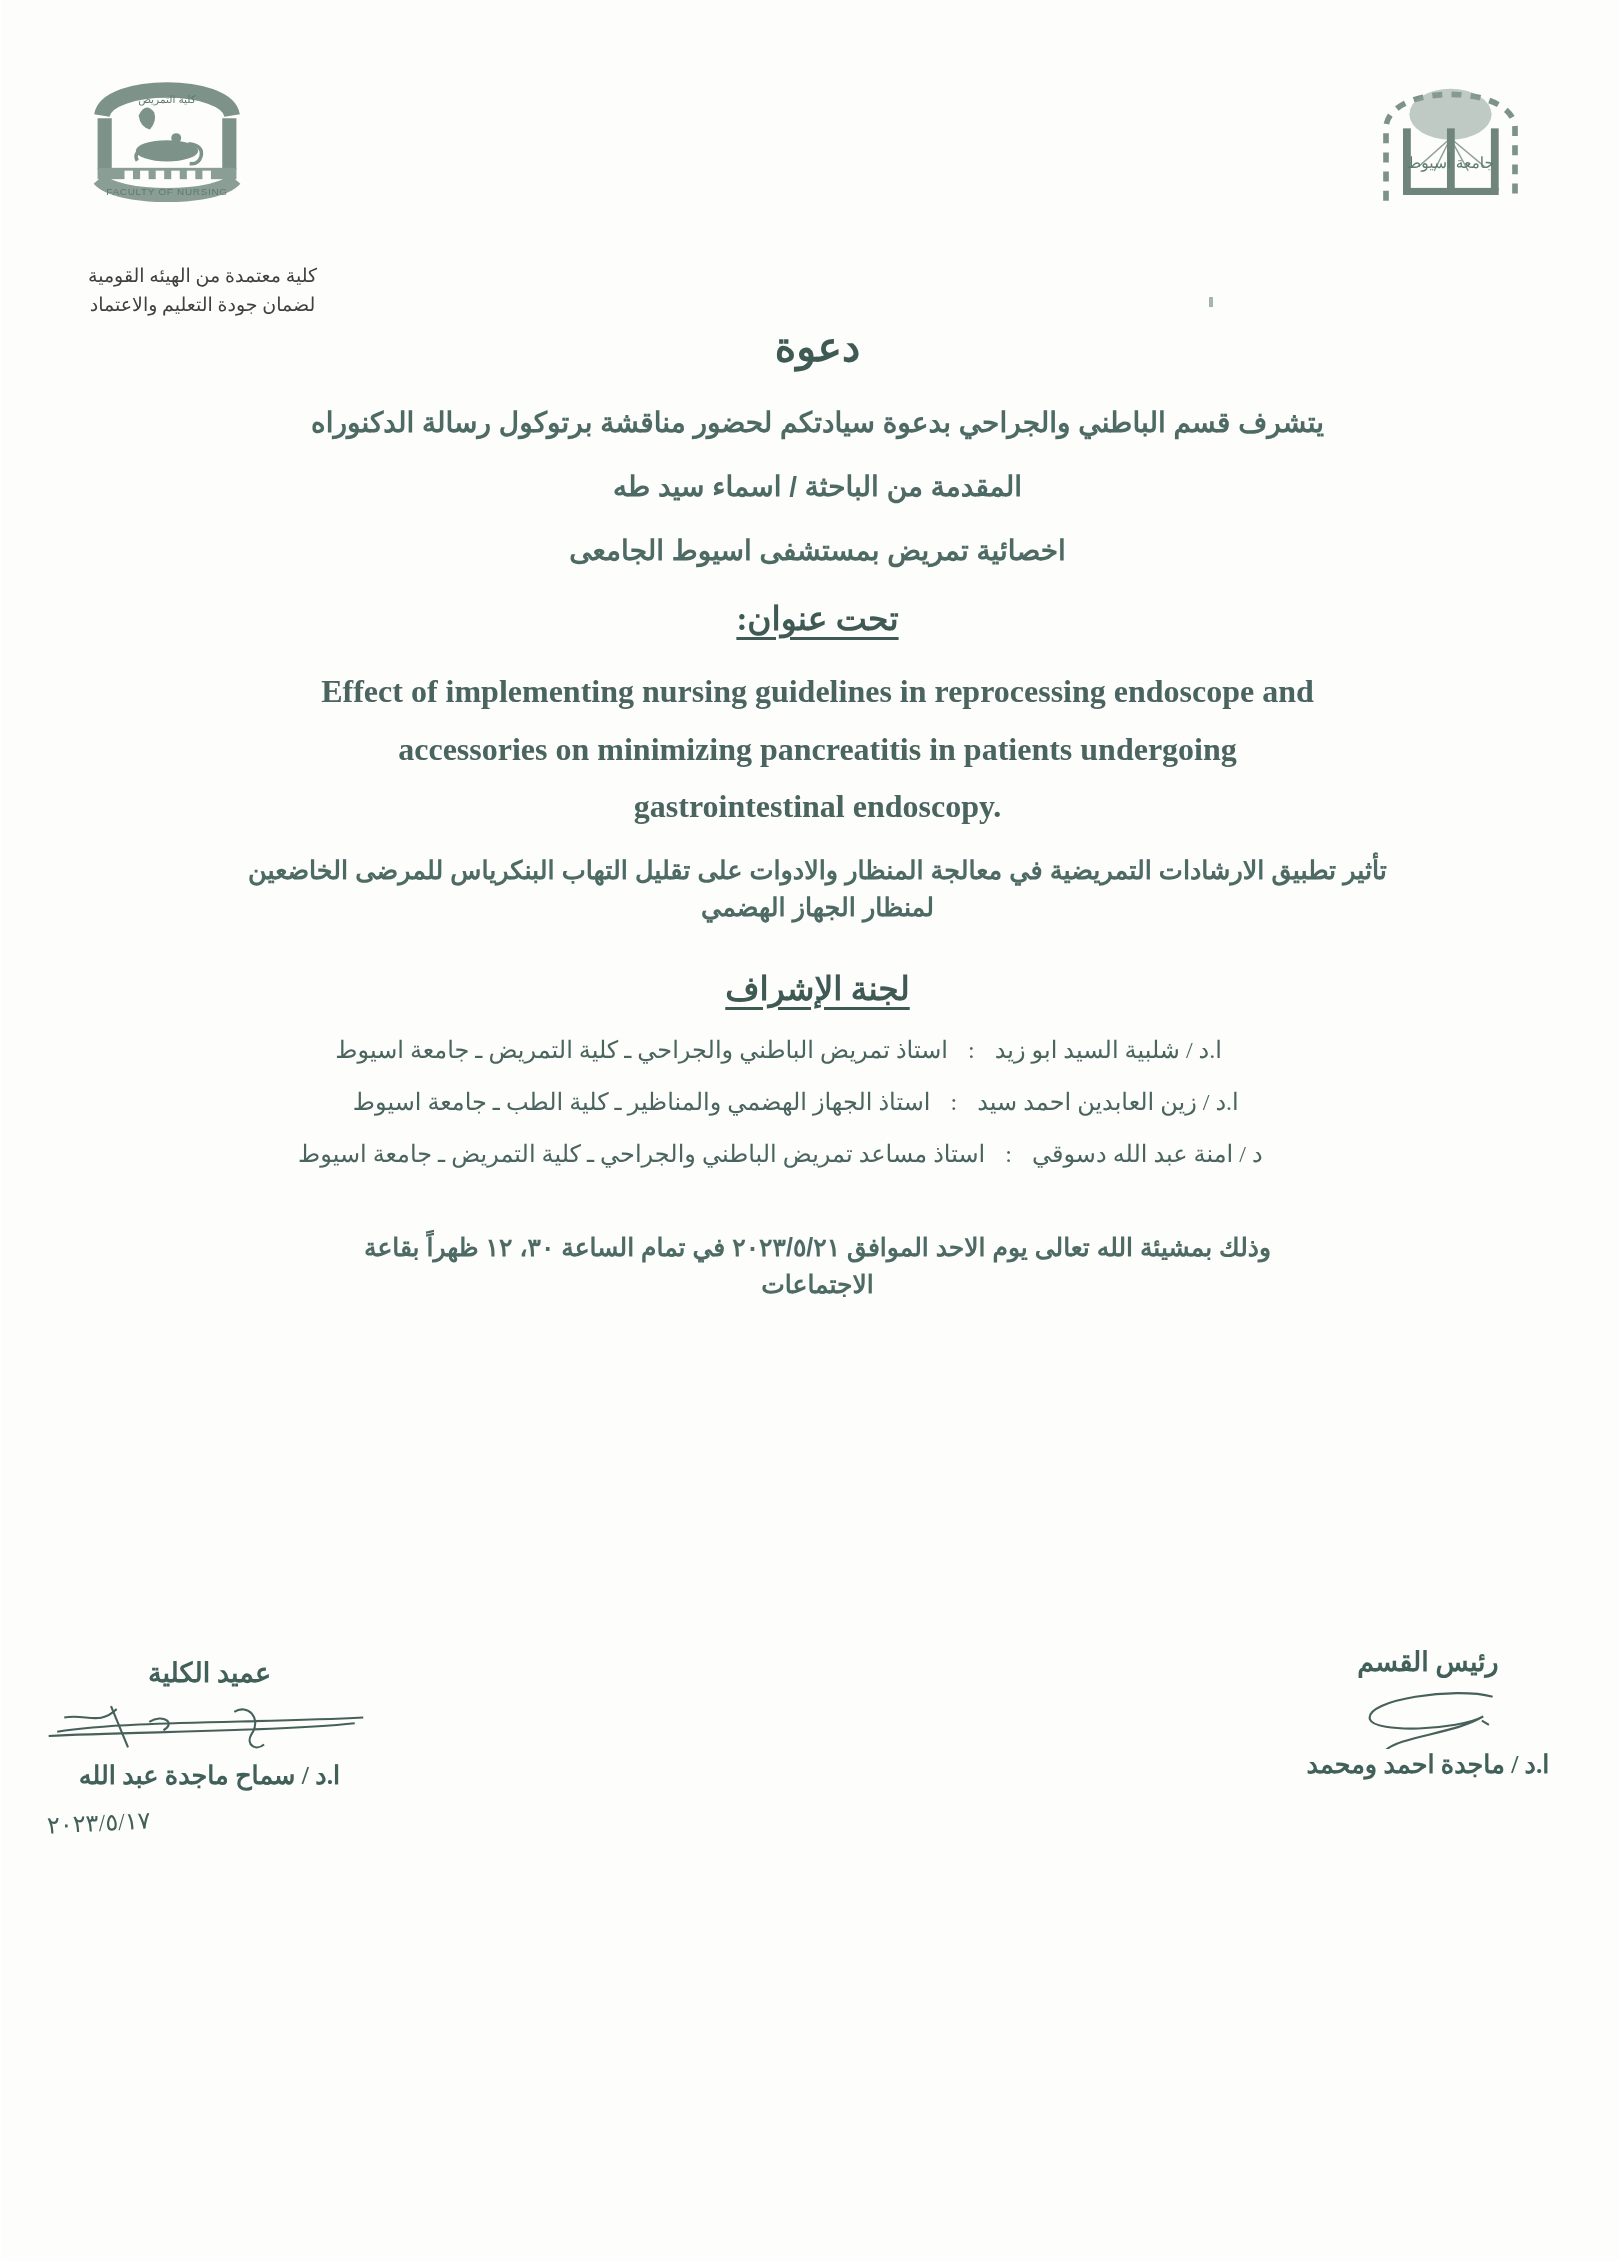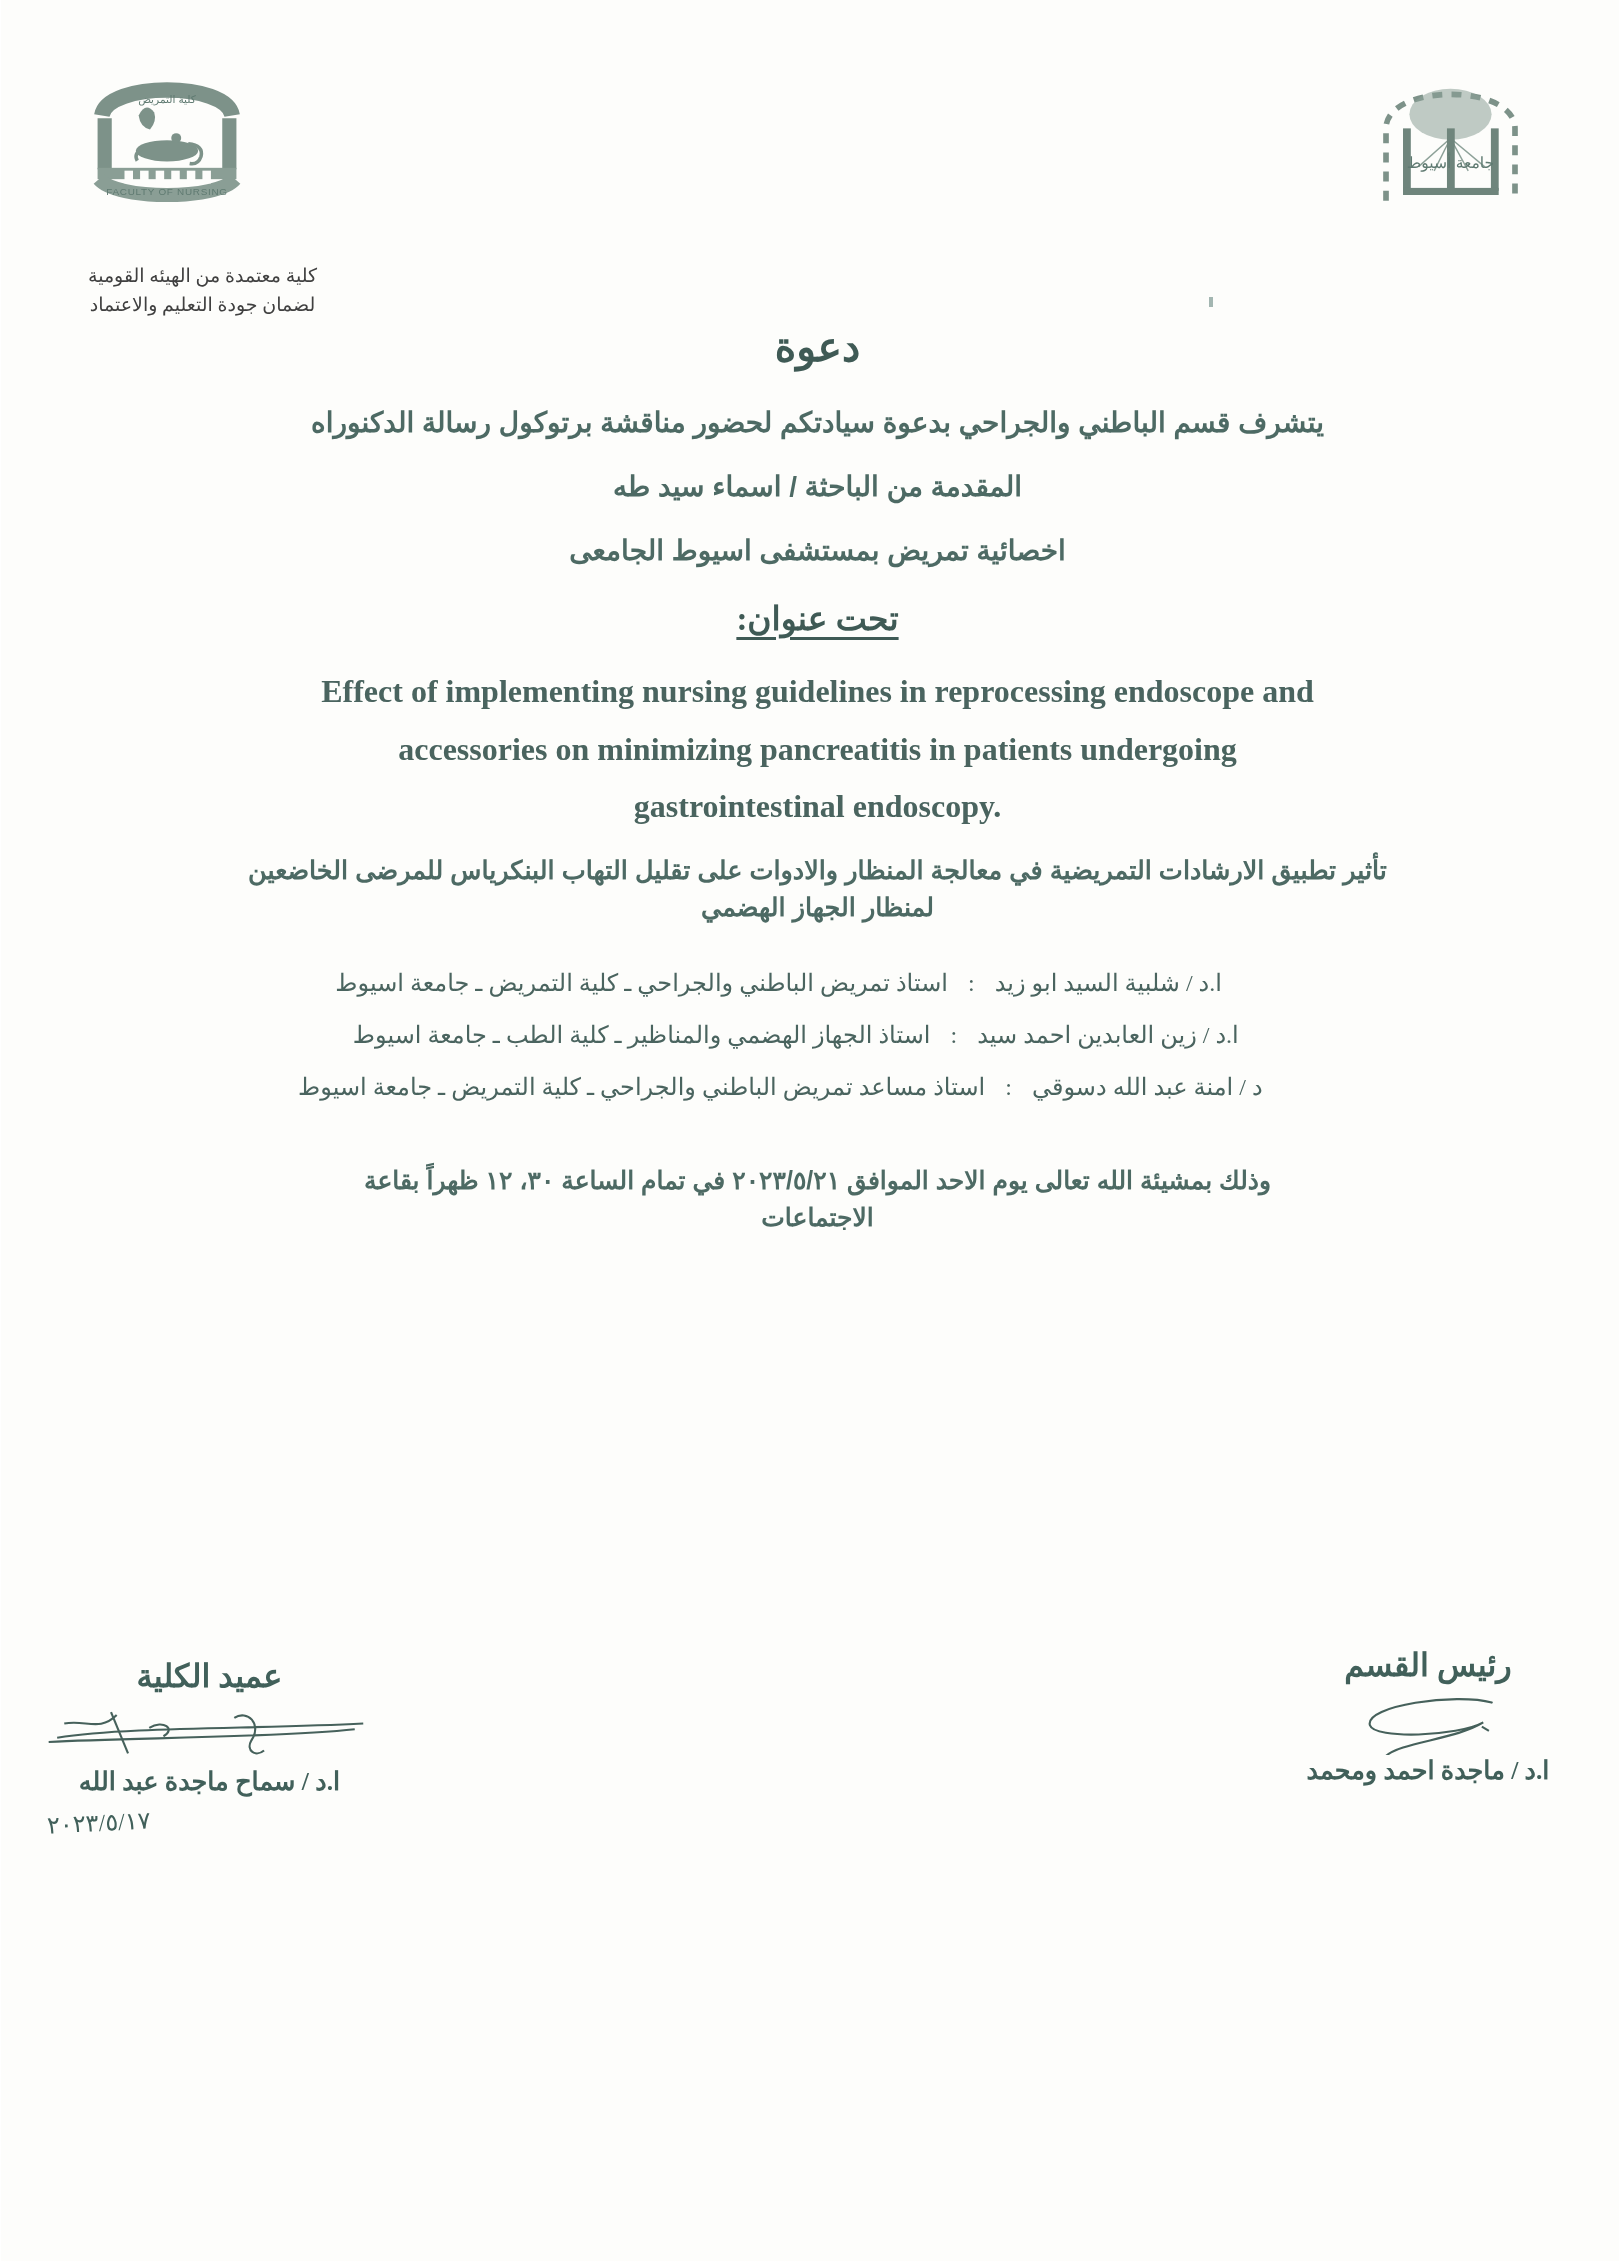--- a/index.html
+++ b/index.html
@@ -182,21 +182,21 @@
     top: 0;
     width: 298px;
   }
   .sig-dean {
     position: absolute;
     left: 43px;
     top: 11.4px;
     width: 333px;
   }
   .sig-role {
-    font-size: 32px;
+    font-size: 27px;
     font-weight: bold;
     margin-bottom: 2.8px;
   }
   .sig-name {
     font-size: 25.5px;
     font-weight: bold;
     white-space: nowrap;
   }
   .sig-art {
     position: relative;
@@ -305,20 +305,21 @@
       <div>Effect of implementing nursing guidelines in reprocessing endoscope and</div>
       <div>accessories on minimizing pancreatitis in patients undergoing</div>
       <div>gastrointestinal endoscopy.</div>
     </div>
 
     <div class="title-ar-trans">
       <div>تأثير تطبيق الارشادات التمريضية في معالجة المنظار والادوات على تقليل التهاب البنكرياس للمرضى الخاضعين</div>
       <div>لمنظار الجهاز الهضمي</div>
     </div>
 
+    <div class="committee-heading">لجنة الإشراف</div>
 
     <div class="committee">
 
       <div class="supervisor-row">
         <span class="sup-name">ا.د / شلبية السيد ابو زيد</span>
         <span class="sup-colon">:</span>
         <span class="sup-role">استاذ تمريض الباطني والجراحي ـ كلية التمريض ـ جامعة اسيوط</span>
       </div>
 
       <div class="supervisor-row">

